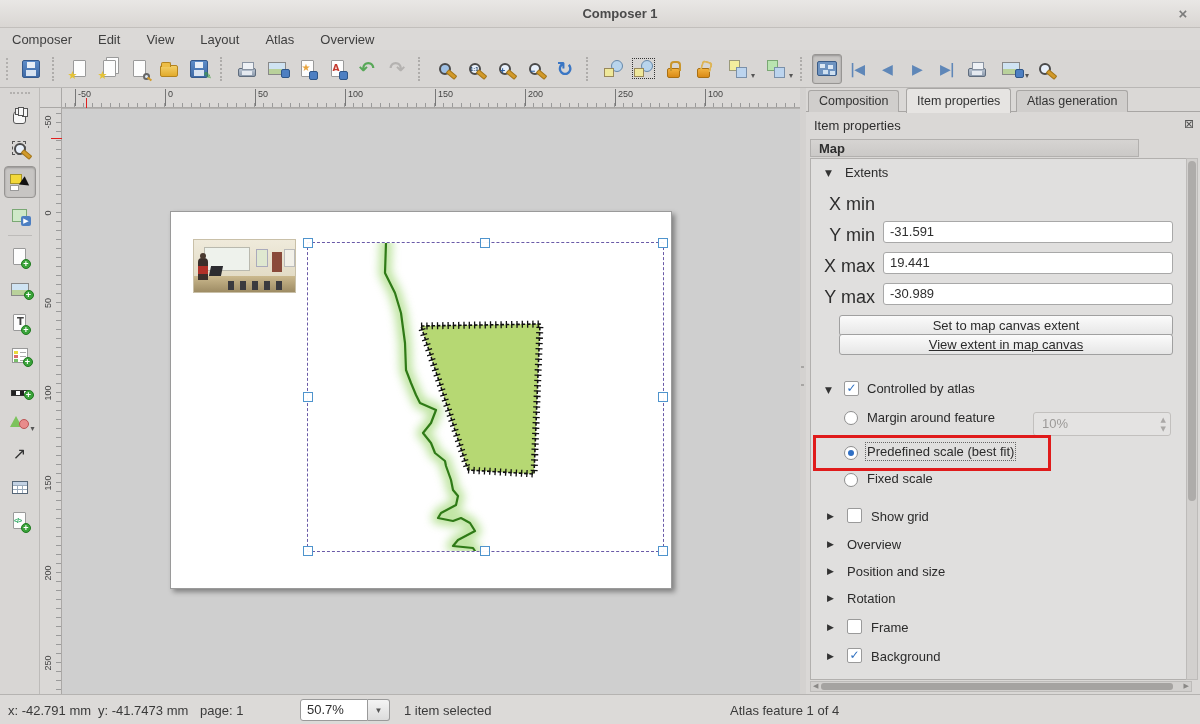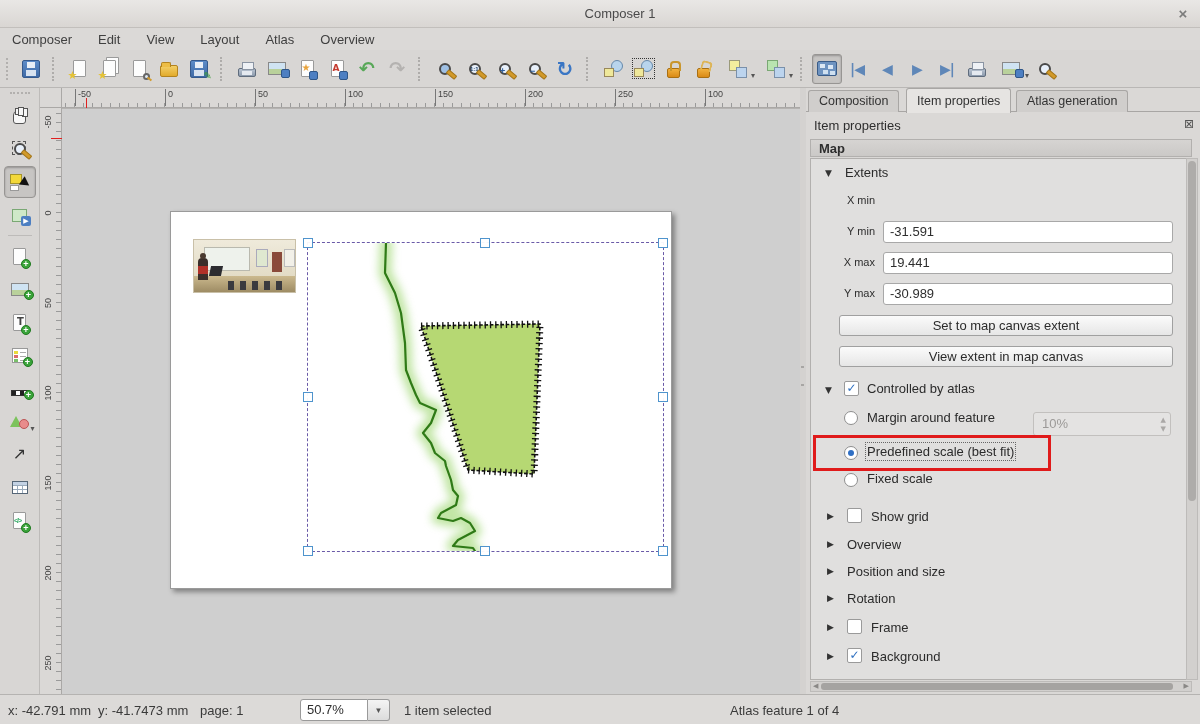--- a/index.html
+++ b/index.html
@@ -3,21 +3,21 @@
 <meta charset="utf-8">
 <style>
   * { box-sizing: border-box; margin: 0; padding: 0; }
   html,body { width:1200px; height:724px; overflow:hidden; }
   body { font-family:"Liberation Sans","DejaVu Sans",sans-serif; font-size:13px; color:#2e2e2e; background:#d8d6d4; }
   #app { position:relative; width:1200px; height:724px; background:#d8d6d4; }
 
   
   .titlebar { position:absolute; left:0; top:0; width:1200px; height:28px;
     background:linear-gradient(#e9e7e5,#d9d6d3); border-bottom:1px solid #c2bfbc; }
-  .titlebar .title { position:absolute; left:0; right:0; top:6px; text-align:center; font-weight:normal; color:#4a4a4a;padding-left:40px; }
+  .titlebar .title { position:absolute; left:0; right:0; top:6px; text-align:center; font-weight:bold; color:#4a4a4a;padding-left:40px; }
   .titlebar .close { position:absolute; right:8px; top:5px; width:18px; height:18px; text-align:center;
     color:#7c7c7c; font-size:15px; font-weight:bold; line-height:18px; cursor:default; }
 
   .menubar { position:absolute; left:0; top:28px; width:1200px; height:22px; background:#dbd9d7; display:flex; align-items:center; gap:26px; padding-left:12px; }
   .menubar span { color:#404040; }
 
   .toolbar { position:absolute; left:0; top:50px; width:1200px; height:38px; background:#d8d6d4;
     border-bottom:1px solid #b9b7b5; display:flex; align-items:center; padding-left:4px; }
   .tb { width:30px; height:30px; display:flex; align-items:center; justify-content:center; border-radius:3px; position:relative; flex:0 0 auto; }
   .tb.active { background:#c7c5c3; border:1px solid #979593; box-shadow:inset 0 1px 2px rgba(0,0,0,.25); }
@@ -151,26 +151,26 @@
   .splitter { position:absolute; left:800px; top:88px; width:6px; height:606px; background:#d4d2d0; }
   .splitter::before { content:""; position:absolute; left:1px; top:278px; width:3px; height:16px; border-top:2px solid #a8a6a4; border-bottom:2px solid #a8a6a4; }
 
   
   .panel { position:absolute; left:806px; top:88px; width:394px; height:606px; background:#dad8d6; }
   .tabs { position:absolute; left:0; top:0; width:100%; height:24px; border-bottom:1px solid #a8a6a4; }
   .tab { position:absolute; top:2px; height:22px; padding:0 10px; line-height:21px; background:#d0cecc; border:1px solid #a8a6a4; border-bottom:none; border-radius:3px 3px 0 0; color:#333; font-size:12.5px; }
   .tab.active { top:0; height:25px; line-height:24px; background:#e6e4e2; z-index:2; }
   .panel-head { position:absolute; left:8px; top:30px; font-size:13px; color:#2e2e2e; }
   .panel-close { position:absolute; right:6px; top:30px; font-size:12px; color:#555; }
-  .map-bar { position:absolute; left:4px; top:51px; width:382px; height:18px; background:linear-gradient(#d6d4d2,#cbc9c7); border:1px solid #b2b0ae; font-weight:bold; padding:1px 8px; font-size:13px; }
+  .map-bar { position:absolute; left:4px; top:51px; width:329px; height:18px; background:linear-gradient(#d6d4d2,#cbc9c7); border:1px solid #b2b0ae; font-weight:bold; padding:1px 8px; font-size:13px; }
   .content { position:absolute; left:4px; top:70px; width:382px; height:522px; background:#e0dfde; border:1px solid #b2b0ae; overflow:hidden; }
 
   .twisty { position:absolute; font-size:9px; color:#333; }
   .grp-label { position:absolute; font-size:13px; color:#2b2b2b; }
-  .fld-label { position:absolute; width:62px; text-align:right; font-size:11px; }
+  .fld-label { position:absolute; width:62px; text-align:right; font-size:18px; }
   .field { position:absolute; left:72px; width:290px; height:22px; background:#fff; border:1px solid #a8a8a8; border-radius:3px; padding:2px 6px; font-size:13px; }
   .btn { position:absolute; left:28px; width:334px; height:21px; background:linear-gradient(#fbfbfb,#e6e6e6); border:1px solid #a0a0a0; border-radius:3px; text-align:center; line-height:19px; font-size:13px; color:#2b2b2b; }
   .cbx { position:absolute; width:15px; height:15px; background:#fff; border:1px solid #9a9a9a; border-radius:2px; font-size:12px; line-height:13px; text-align:center; color:#2d6fc0; font-weight:bold; }
   .radio { position:absolute; width:14px; height:14px; background:#fff; border:1px solid #8e8e8e; border-radius:50%; }
   .radio.sel::after { content:""; position:absolute; left:3px; top:3px; width:6px; height:6px; border-radius:50%; background:#2f6fc4; }
   .spinner { position:absolute; left:222px; top:253px; width:138px; height:24px; background:#e4e3e2; border:1px solid #c2c0be; border-radius:3px; color:#9c9a98; padding:3px 8px; font-size:13px; }
   .spinner .arrows { position:absolute; right:4px; top:2px; font-size:7px; color:#aaa8a6; line-height:9px; text-align:center; }
   .focus-dotted { outline:1px dotted #666; outline-offset:1px; }
   .red-rect { position:absolute; left:2px; top:276px; width:238px; height:36px; border:3px solid #e01b1b; z-index:50; }
 
@@ -500,21 +500,21 @@
 
       <span class="fld-label" style="left:2px;top:35px;">X min</span>
       <span class="fld-label" style="left:2px;top:66px;">Y min</span>
       <div class="field" style="top:62px;">-31.591</div>
       <span class="fld-label" style="left:2px;top:97px;">X max</span>
       <div class="field" style="top:93px;">19.441</div>
       <span class="fld-label" style="left:2px;top:128px;">Y max</span>
       <div class="field" style="top:124px;">-30.989</div>
 
       <div class="btn" style="top:156px;">Set to map canvas extent</div>
-      <div class="btn" style="top:187px;">View extent in map canvas</div>
+      <div class="btn" style="top:175px;text-decoration:underline;">View extent in map canvas</div>
 
       <span class="twisty g" style="left:14px;top:227px;">▼</span>
       <span class="cbx" style="left:33px;top:222px;">✓</span>
       <span class="grp-label" style="left:56px;top:222px;">Controlled by atlas</span>
 
       <span class="radio" style="left:33px;top:252px;"></span>
       <span class="grp-label" style="left:56px;top:251px;">Margin around feature</span>
       <div class="spinner">
         <span>10%</span>
         <span class="arrows"><span class="g" style="font-size:7px;">▲</span><br><span class="g" style="font-size:7px;">▼</span></span>

